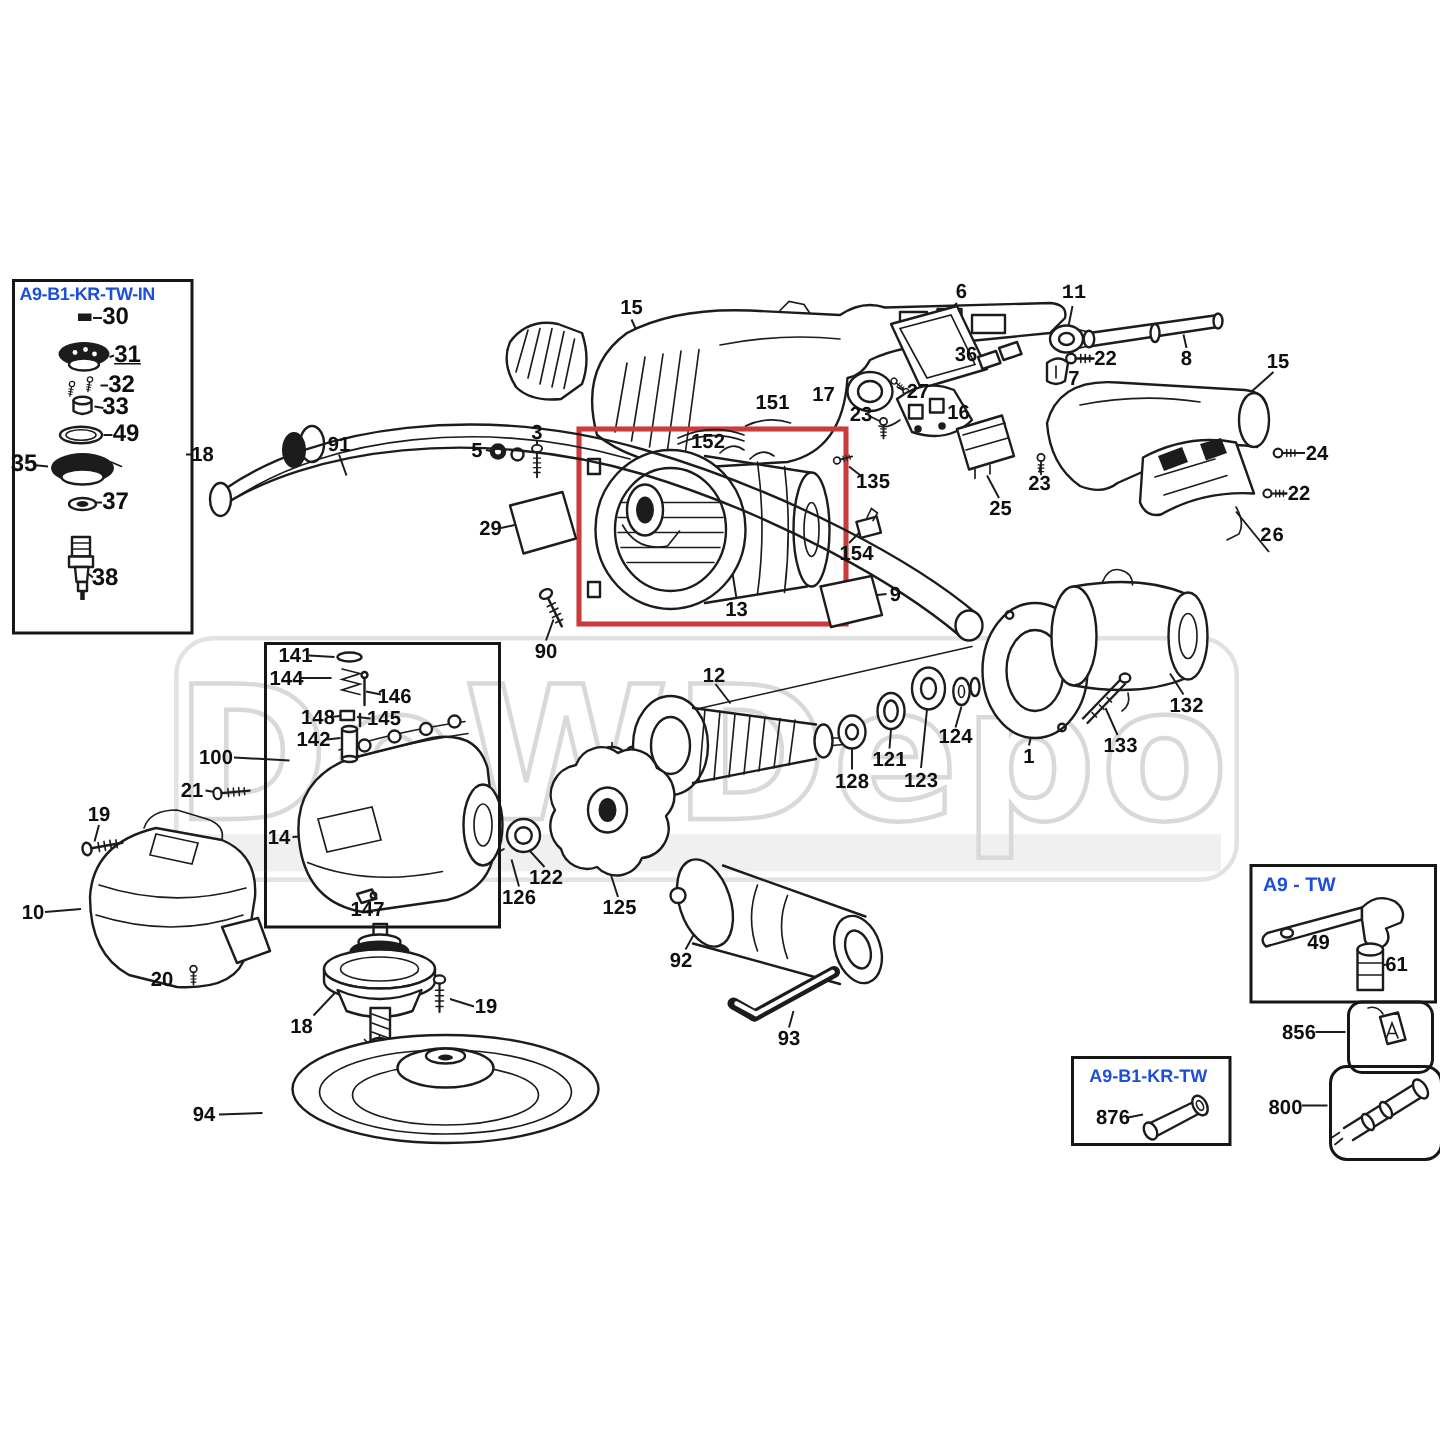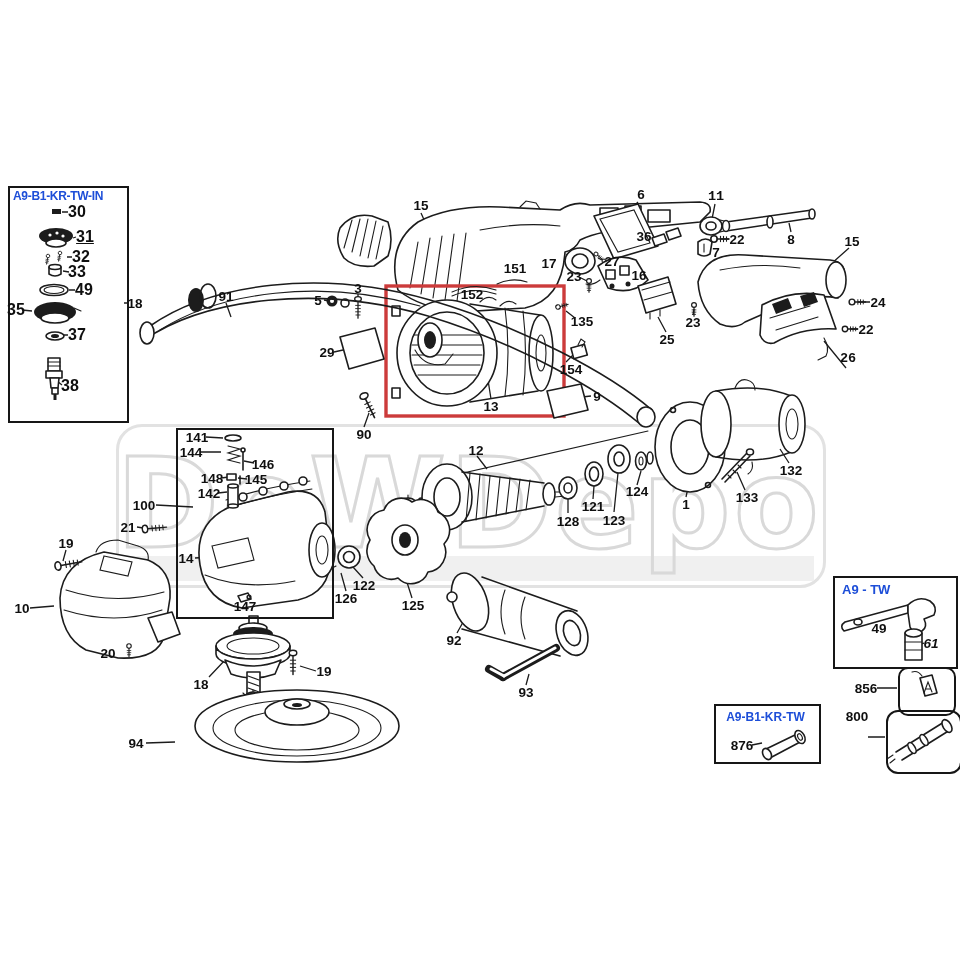--- a/index.html
+++ b/index.html
@@ -443,17 +443,17 @@
   <span class="lbl" style="left:209px;top:493px;">142</span>
   <span class="lbl" style="left:201px;top:684px;">18</span>
   <span class="lbl" style="left:324px;top:671px;">19</span>
   <span class="lbl" style="left:136px;top:743px;">94</span>
   <span class="lbl" style="left:346px;top:598px;">126</span>
   <span class="lbl" style="left:364px;top:585px;">122</span>
   <span class="lbl" style="left:413px;top:605px;">125</span>
   <span class="lbl" style="left:454px;top:640px;">92</span>
   <span class="lbl" style="left:526px;top:692px;">93</span>
   <span class="lbl" style="left:879px;top:628px;">49</span>
-  <span class="lbl" style="left:931px;top:643px;font-style:italic;">61</span>
+  <span class="lbl" style="left:931px;top:643px;">61</span>
   <span class="lbl" style="left:866px;top:688px;">856</span>
-  <span class="lbl" style="left:857px;top:716px;">800</span>
+  <span class="lbl" style="left:857px;top:738px;">800</span>
   <span class="lbl" style="left:742px;top:745px;">876</span>
 </div>
 
 </body></html>

